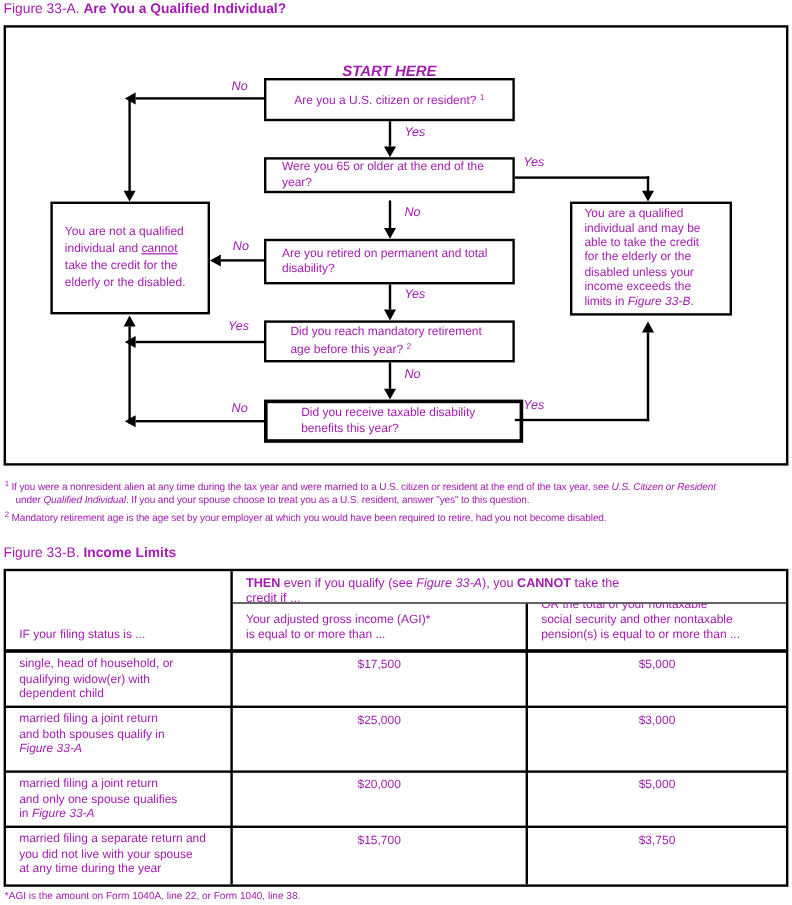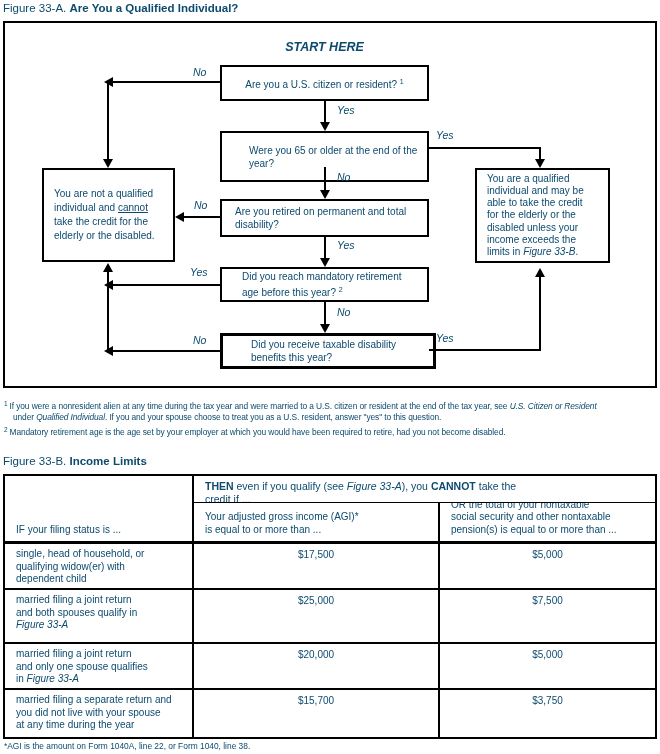--- a/index.html
+++ b/index.html
@@ -1,27 +1,27 @@
 <!DOCTYPE html>
 <html><head>
 <meta charset="utf-8">
 <style>
   html,body { margin:0; padding:0; background:#fff; }
   .page {
     position:relative; width:660px; height:754px; background:#ffffff;
-    font-family:"Liberation Sans", sans-serif; color:#0c4a6e;
+    font-family:"Liberation Sans", sans-serif; color:#a21caf;
     overflow:hidden;
   }
   .fig-title { position:absolute; font-size:11.5px; white-space:nowrap; }
   .fig-title .bold { font-weight:bold; }
 
   .chart-frame { position:absolute; left:3px; top:21px; width:654px; height:367px;
     border:2px solid #000; box-sizing:border-box; background:#fff; }
 
-  .start-here { position:absolute; left:220px; top:40px; width:209px;
+  .start-here { position:absolute; left:220px; top:52px; width:209px;
     text-align:center; font-weight:bold; font-style:italic; font-size:12.5px; }
 
   .qbox { position:absolute; border:2px solid #000; box-sizing:border-box; background:#fff;
     font-size:10px; line-height:13px; white-space:pre-line;
     display:flex; flex-direction:column; justify-content:center; }
   .qbox.center-text { text-align:center; }
   .thick { border-width:3px; }
 
   .sidebox { position:absolute; border:2px solid #000; box-sizing:border-box; background:#fff;
     font-size:10px; white-space:pre-line;
@@ -73,21 +73,21 @@
   </div>
 
   <div class="chart-frame"></div>
 
   <div class="start-here">START HERE</div>
 
   <div class="qbox center-text" style="left:220px; top:65px; width:209px; height:36px;">
     <div><span>Are you a U.S. citizen or resident? </span><span class="sup">1</span></div>
   </div>
 
-  <div class="qbox" style="left:220px; top:131px; width:209px; height:51px; padding-left:27px;">Were you 65 or older at the end of the
+  <div class="qbox" style="left:220px; top:131px; width:209px; height:30px; padding-left:13px;">Were you 65 or older at the end of the
 year?</div>
 
   <div class="qbox" style="left:220px; top:199px; width:209px; height:38px; padding-left:13px;">Are you retired on permanent and total
 disability?</div>
 
   <div class="qbox" style="left:220px; top:267px; width:209px; height:35px; padding-left:20px;">
     <div><span>Did you reach mandatory retirement
 age before this year? </span><span class="sup">2</span></div>
   </div>
 
@@ -183,21 +183,21 @@
     <div class="cell"><span>single, head of household, or
 qualifying widow(er) with
 dependent child</span><span class="i"></span></div>
     <div class="cell amount">$17,500</div>
     <div class="cell amount last-col">$5,000</div>
 
     <div class="cell"><span>married filing a joint return
 and both spouses qualify in
 </span><span class="i">Figure 33-A</span></div>
     <div class="cell amount">$25,000</div>
-    <div class="cell amount last-col">$7,500</div>
+    <div class="cell amount last-col">$3,000</div>
 
     <div class="cell"><span>married filing a joint return
 and only one spouse qualifies
 in </span><span class="i">Figure 33-A</span></div>
     <div class="cell amount">$20,000</div>
     <div class="cell amount last-col">$5,000</div>
 
     <div class="cell last-row"><span>married filing a separate return and
 you did not live with your spouse
 at any time during the year</span><span class="i"></span></div>

